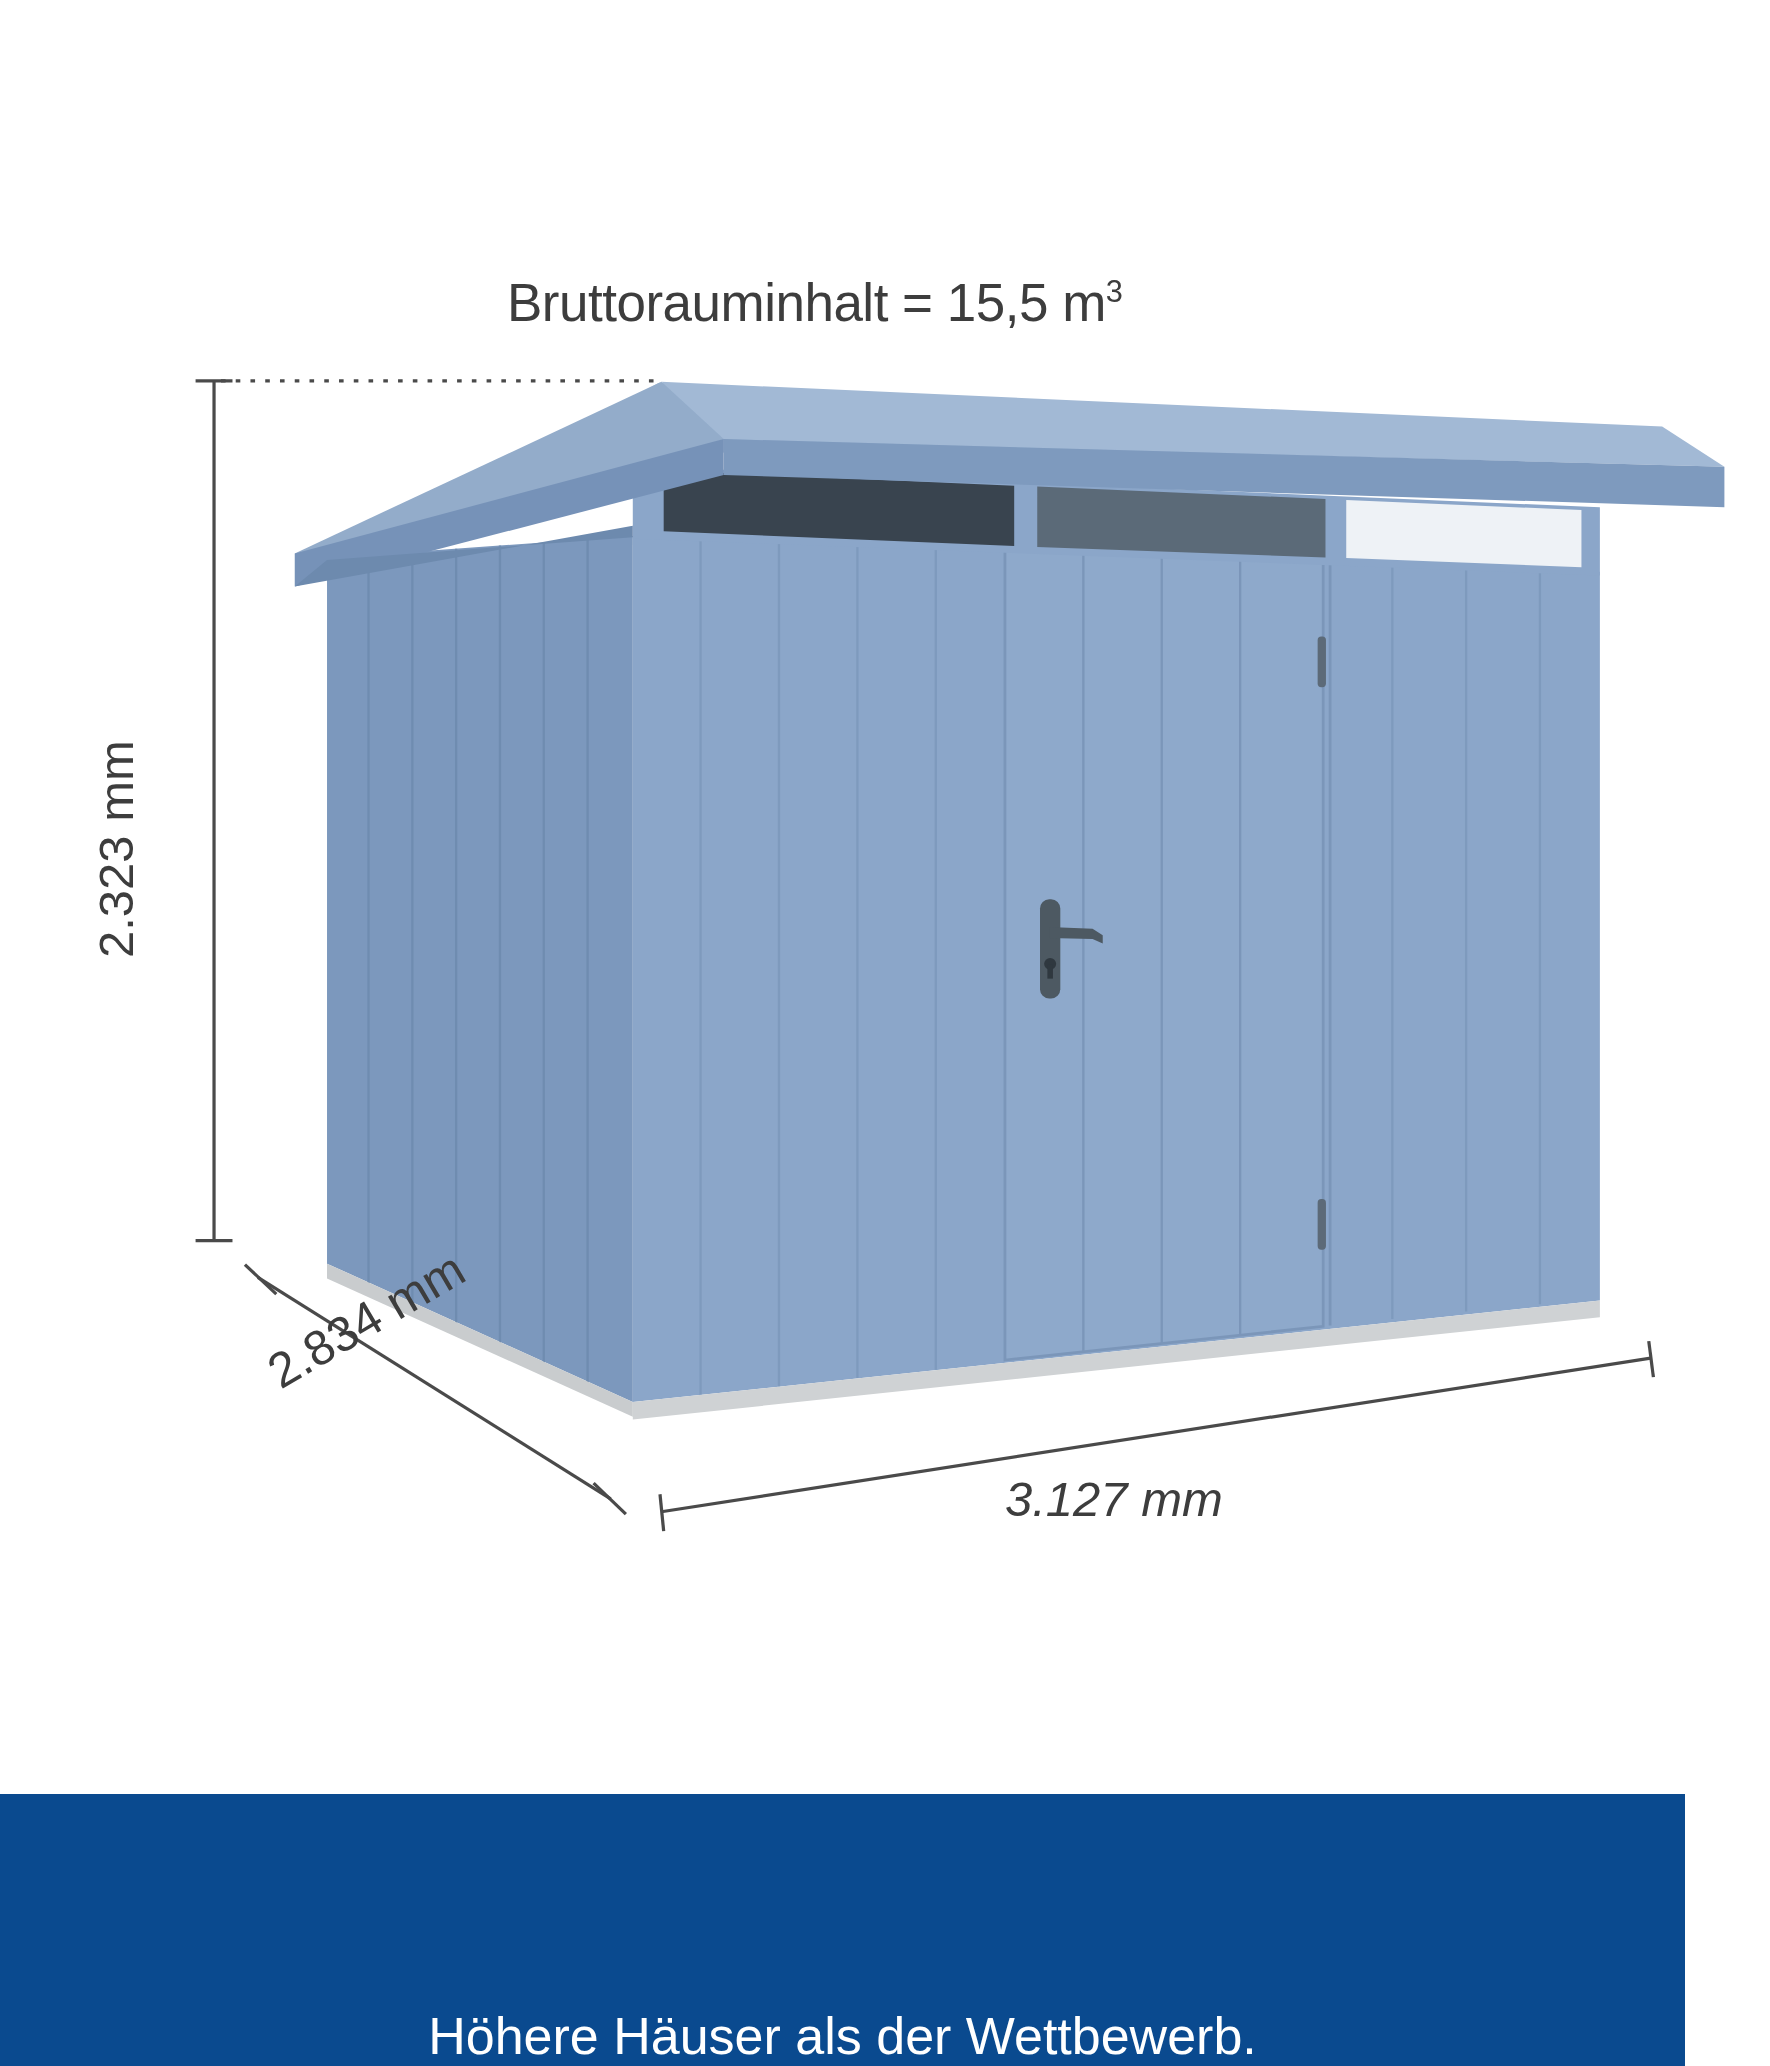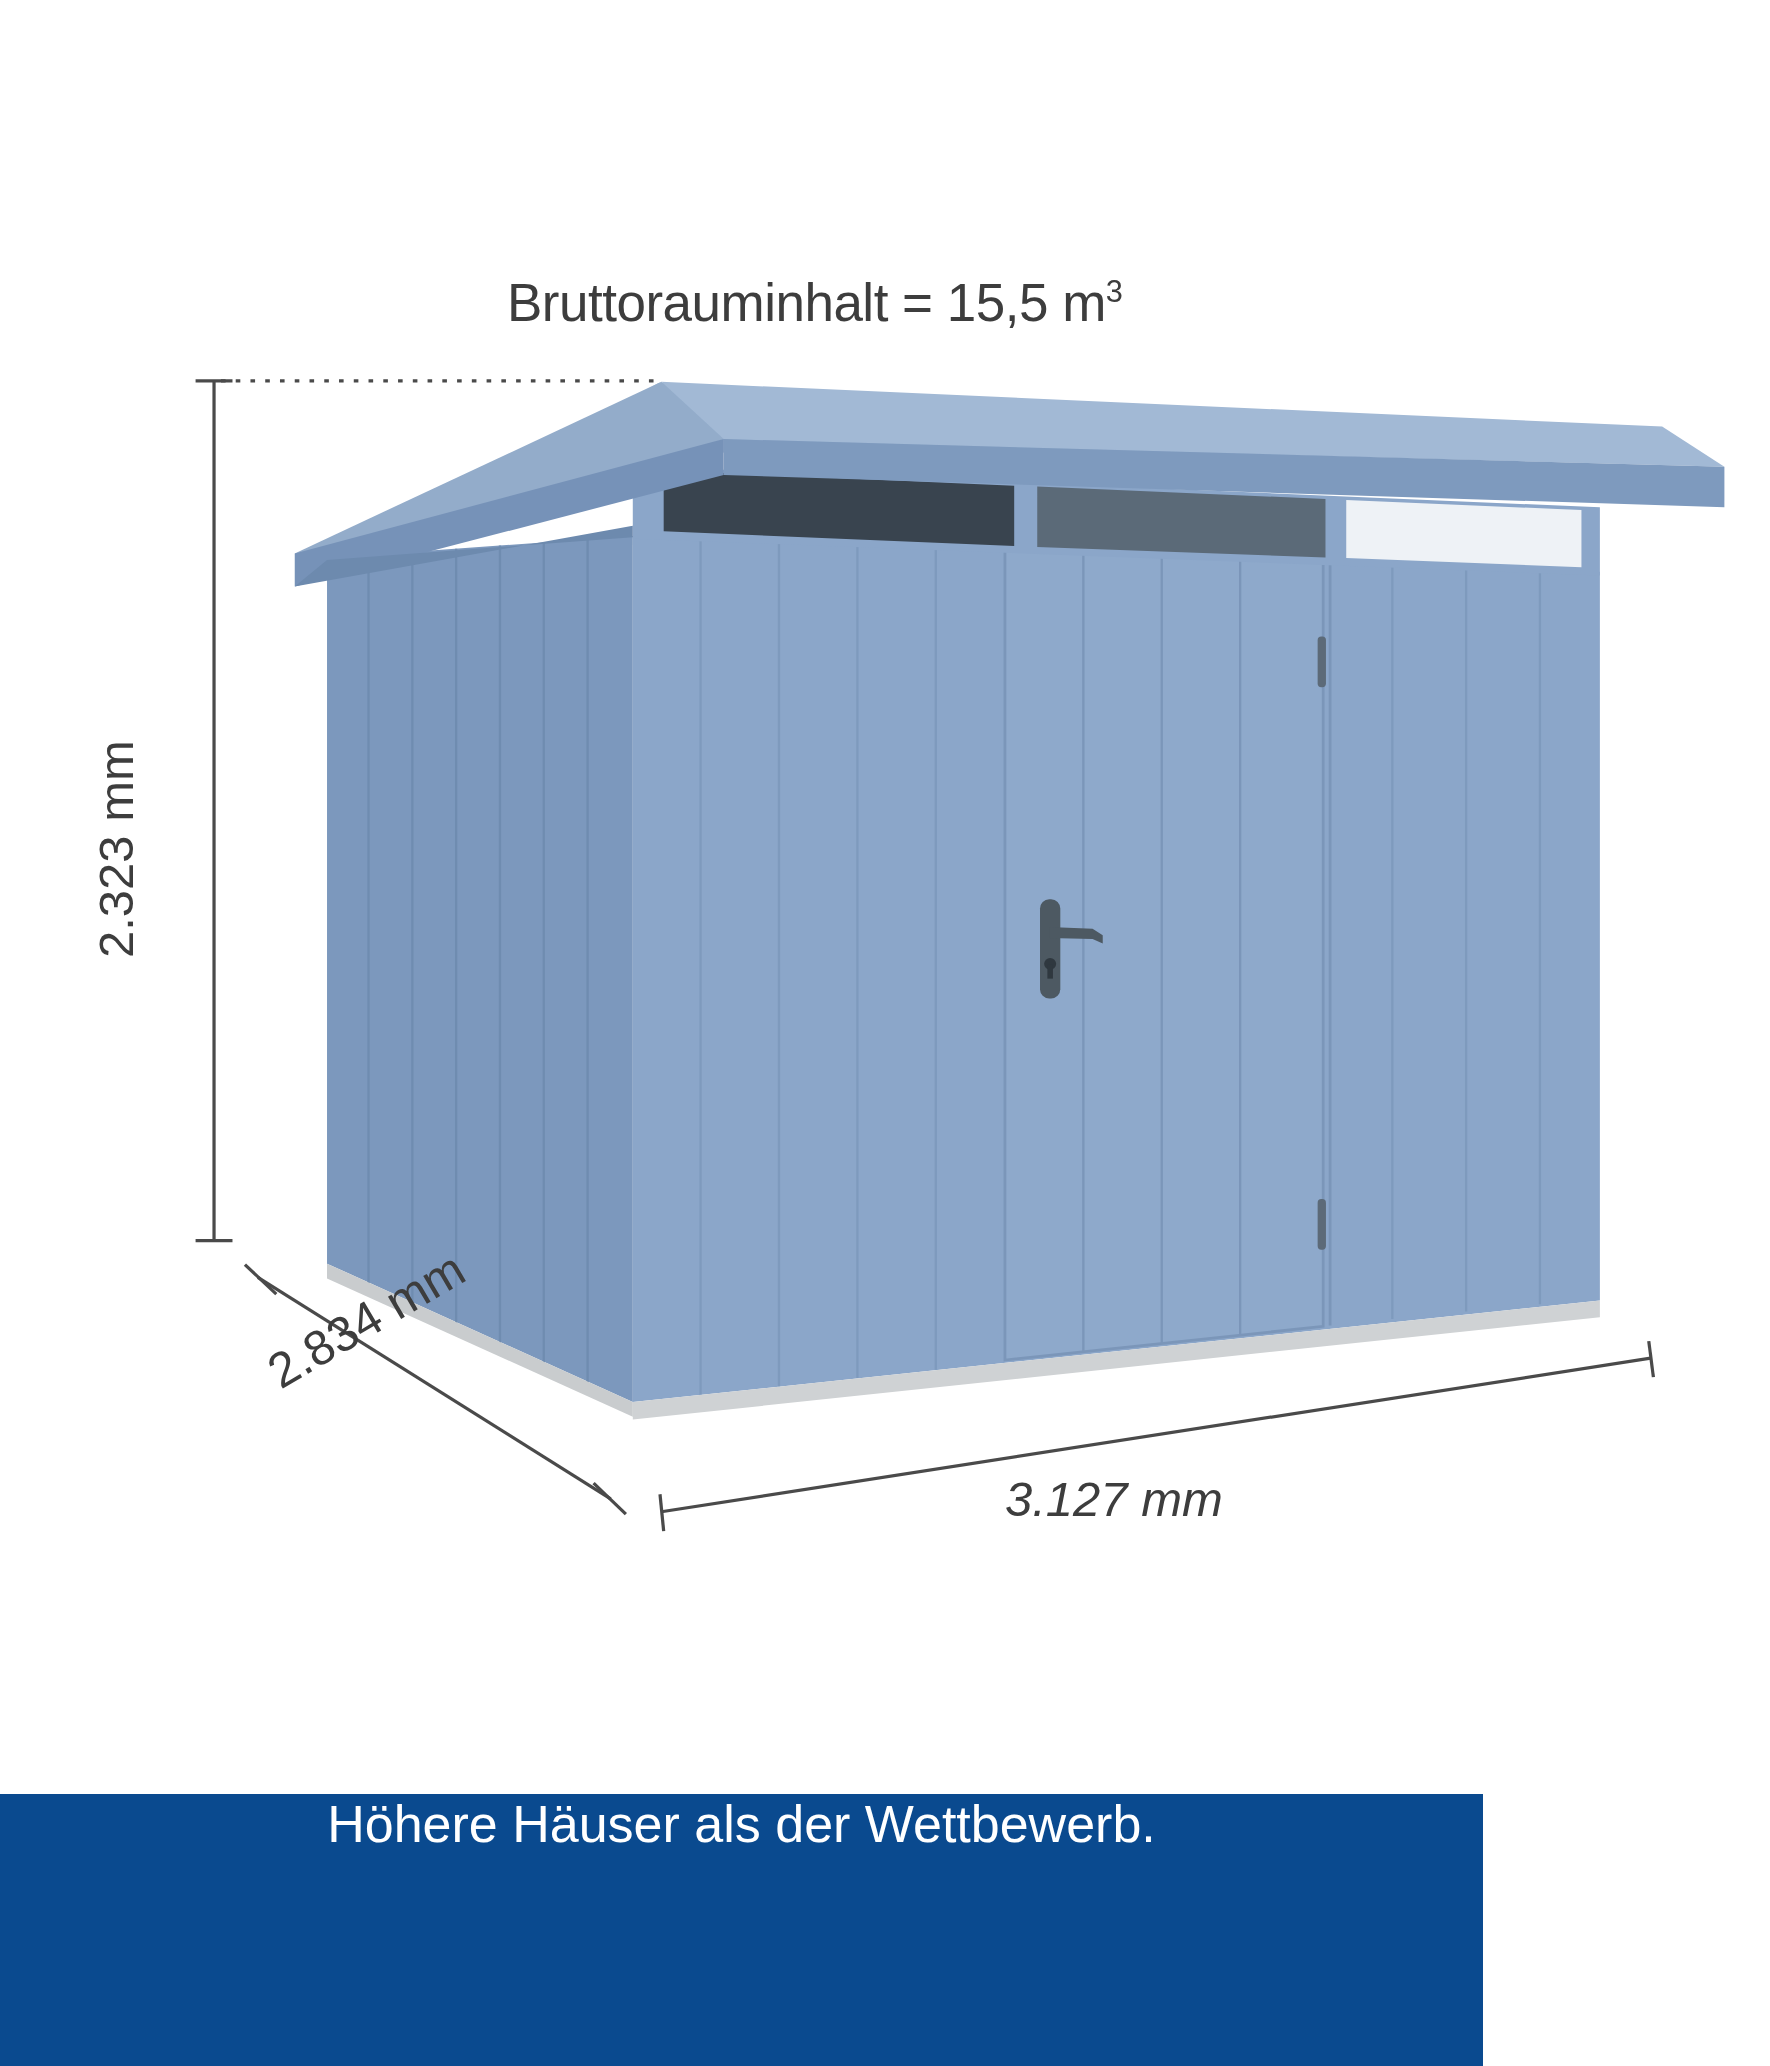--- a/index.html
+++ b/index.html
@@ -77,25 +77,25 @@
     left: 987px;
     top: 1471px;
     font-style: italic;
   }
 
   
   #banner {
     position: absolute;
     left: 0;
     top: 1794px;
-    width: 1483px;
+    width: 1685px;
     height: 272px;
     background: #0a4a8f;
     display: flex;
-    align-items: flex-start;
+    align-items: flex-end;
     justify-content: center;
   }
   #banner-text {
     color: #ffffff;
     font-size: 52px;
     letter-spacing: 0px;
     white-space: nowrap;
   }
 </style>
 </head>

